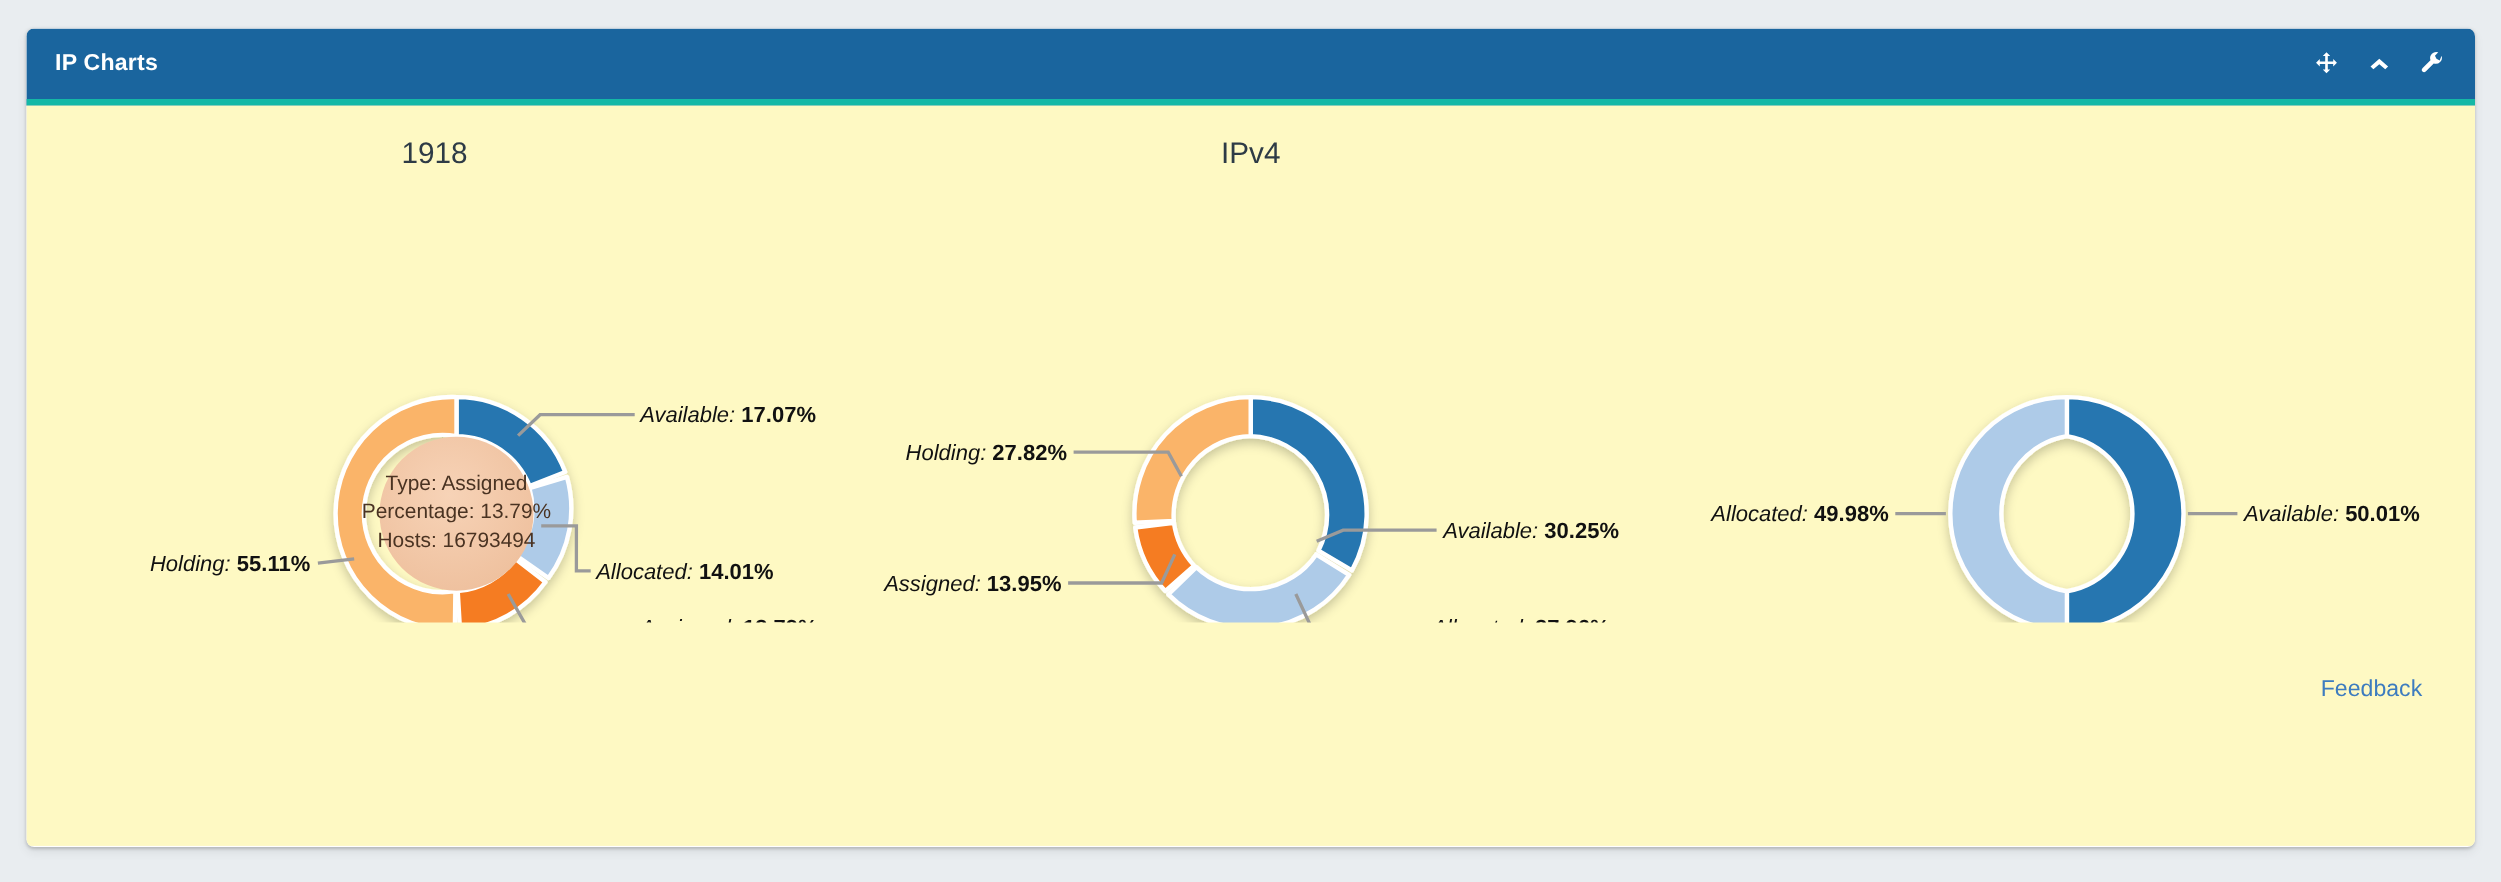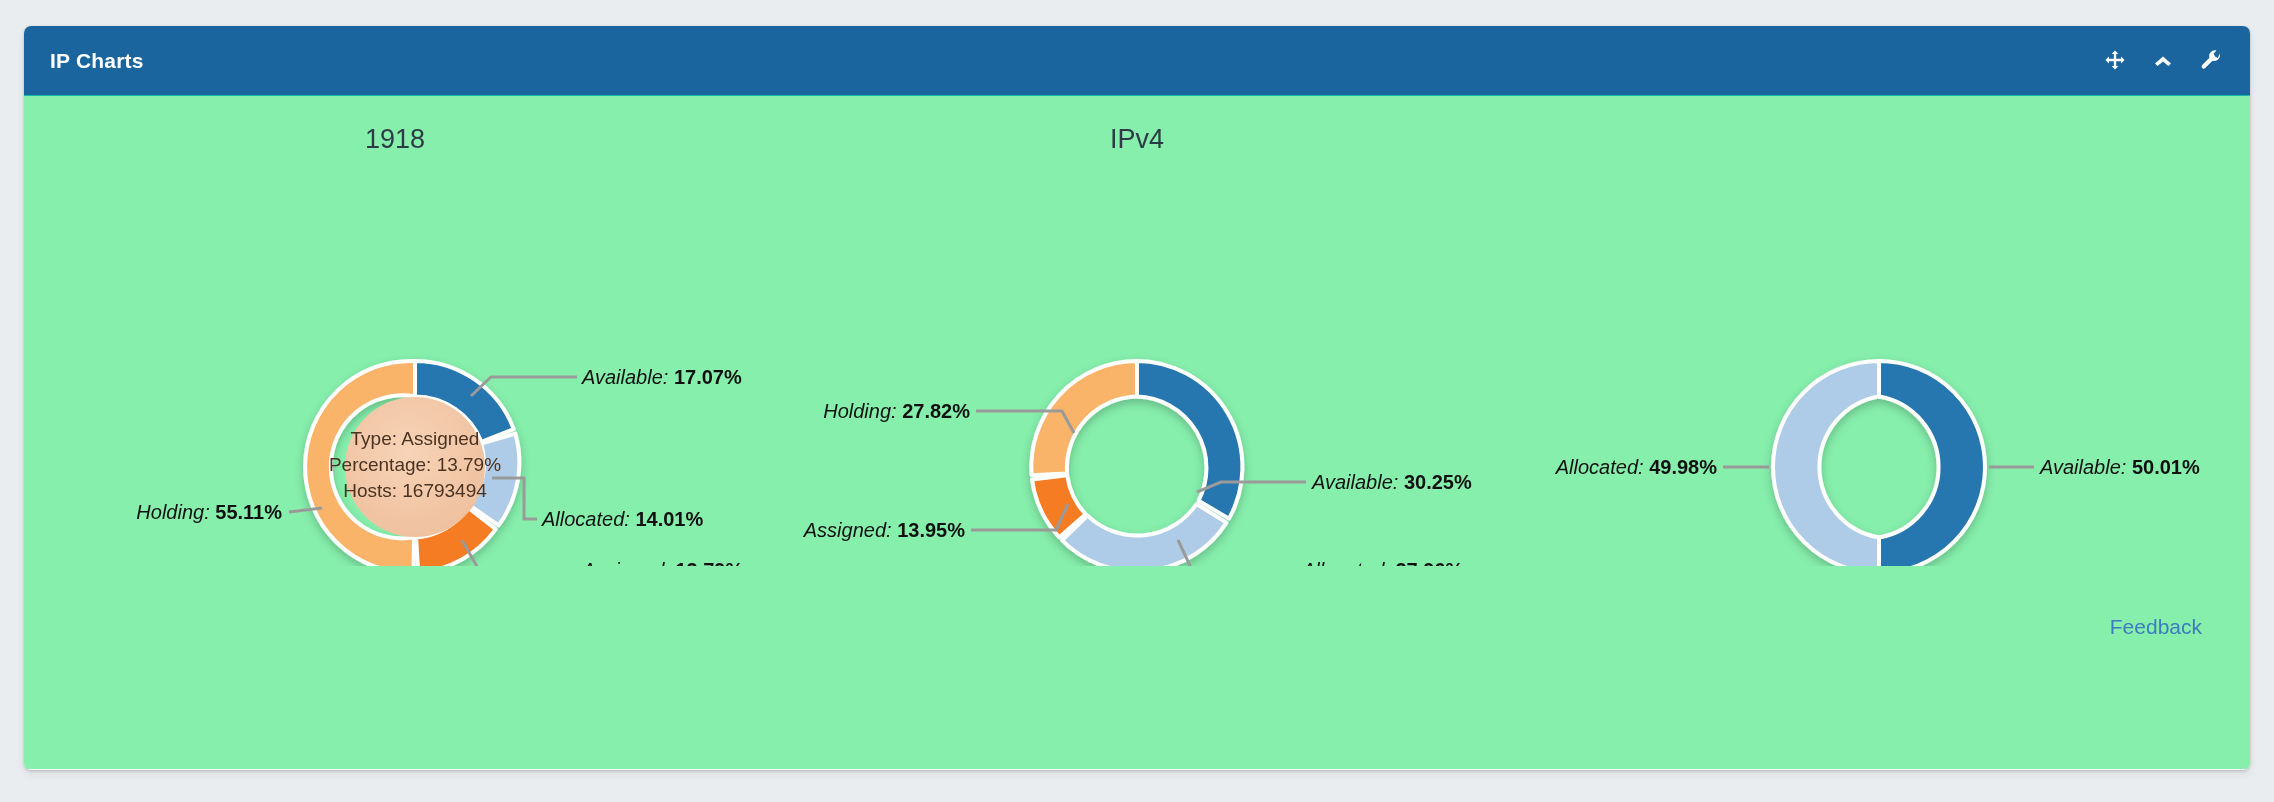--- a/index.html
+++ b/index.html
@@ -27,21 +27,21 @@
     overflow: hidden;
   }
   .panel-header {
     height: 70px;
     background: #1a659e;
     display: flex;
     align-items: center;
     justify-content: space-between;
     padding: 0 26px 0 26px;
     box-sizing: border-box;
-    border-bottom: 1px solid #14b8a6;
+    border-bottom: 6px solid #14b8a6;
   }
   .panel-title {
     color: #ffffff;
     font-size: 21px;
     font-weight: bold;
     letter-spacing: 0.2px;
   }
   .panel-tools {
     display: flex;
     align-items: center;
@@ -53,21 +53,21 @@
     display: inline-flex;
     align-items: center;
     justify-content: center;
     cursor: pointer;
   }
   .tool-icon svg { display: block; }
 
   .panel-body {
     position: relative;
     height: 673px;
-    background: #86efac;
+    background: #fef9c3;
   }
 
   .charts-row {
     display: flex;
     position: absolute;
     left: 0;
     top: 0;
     width: 100%;
   }
   .chart-cell {

